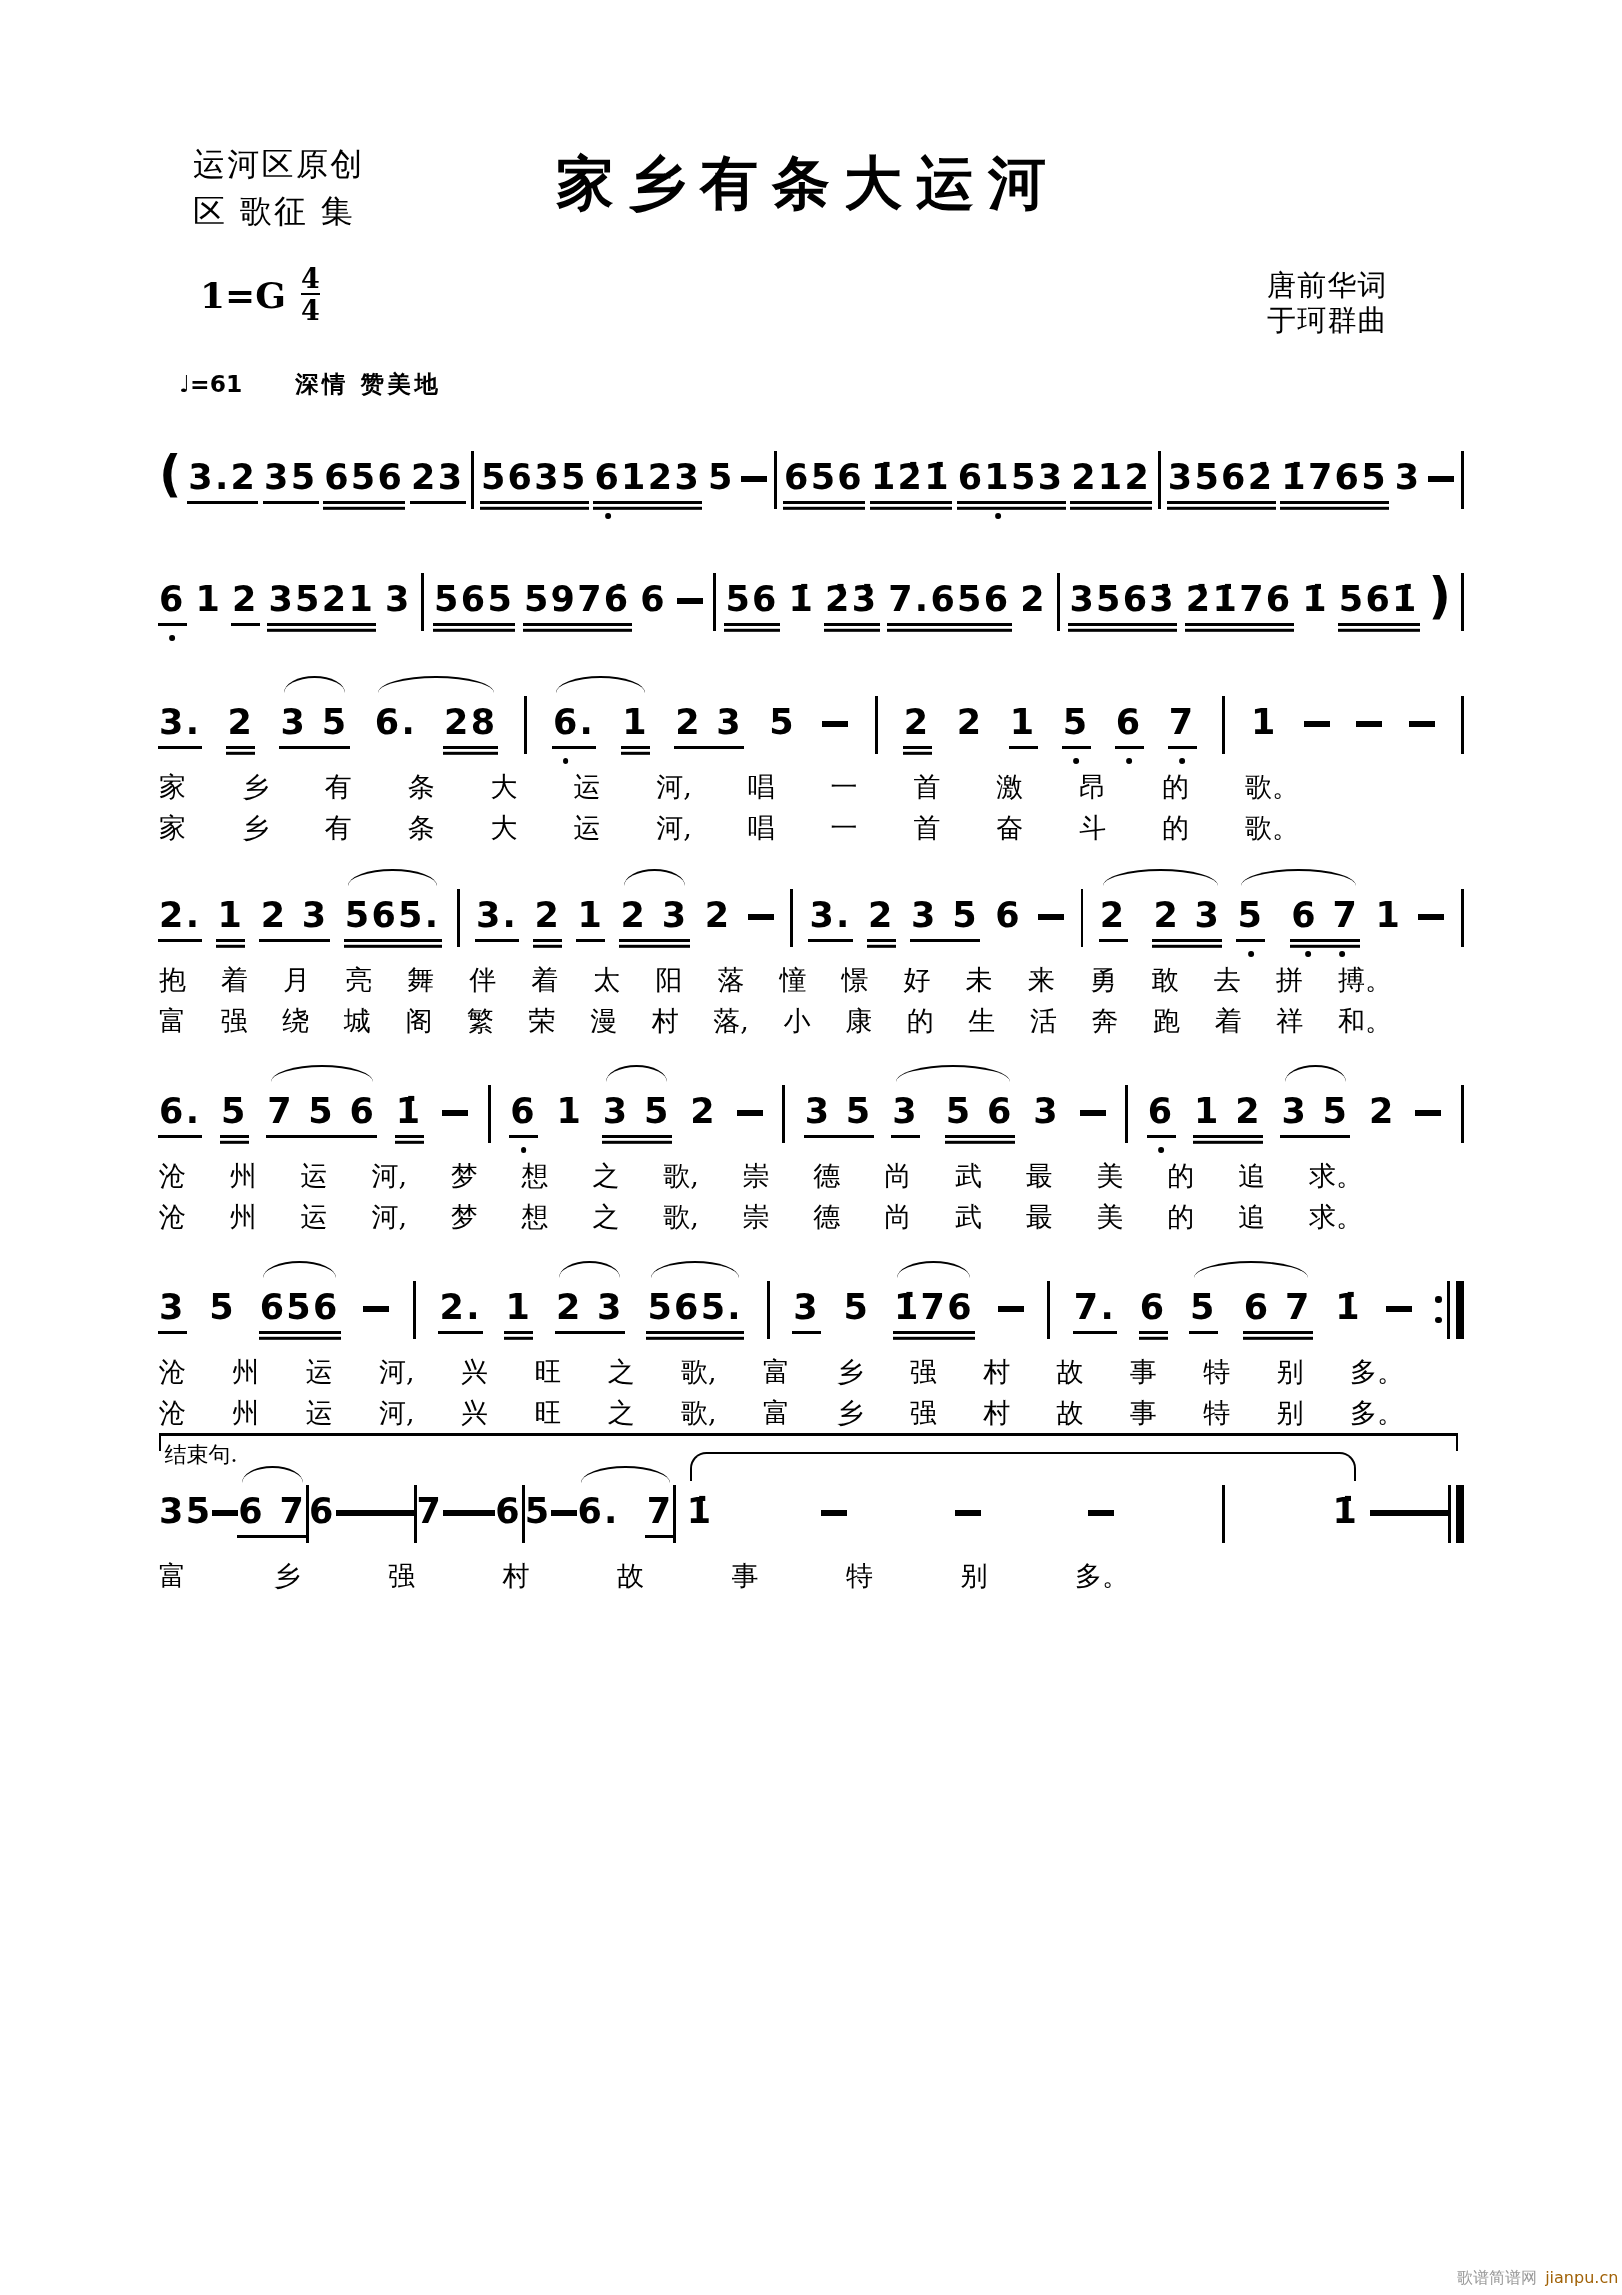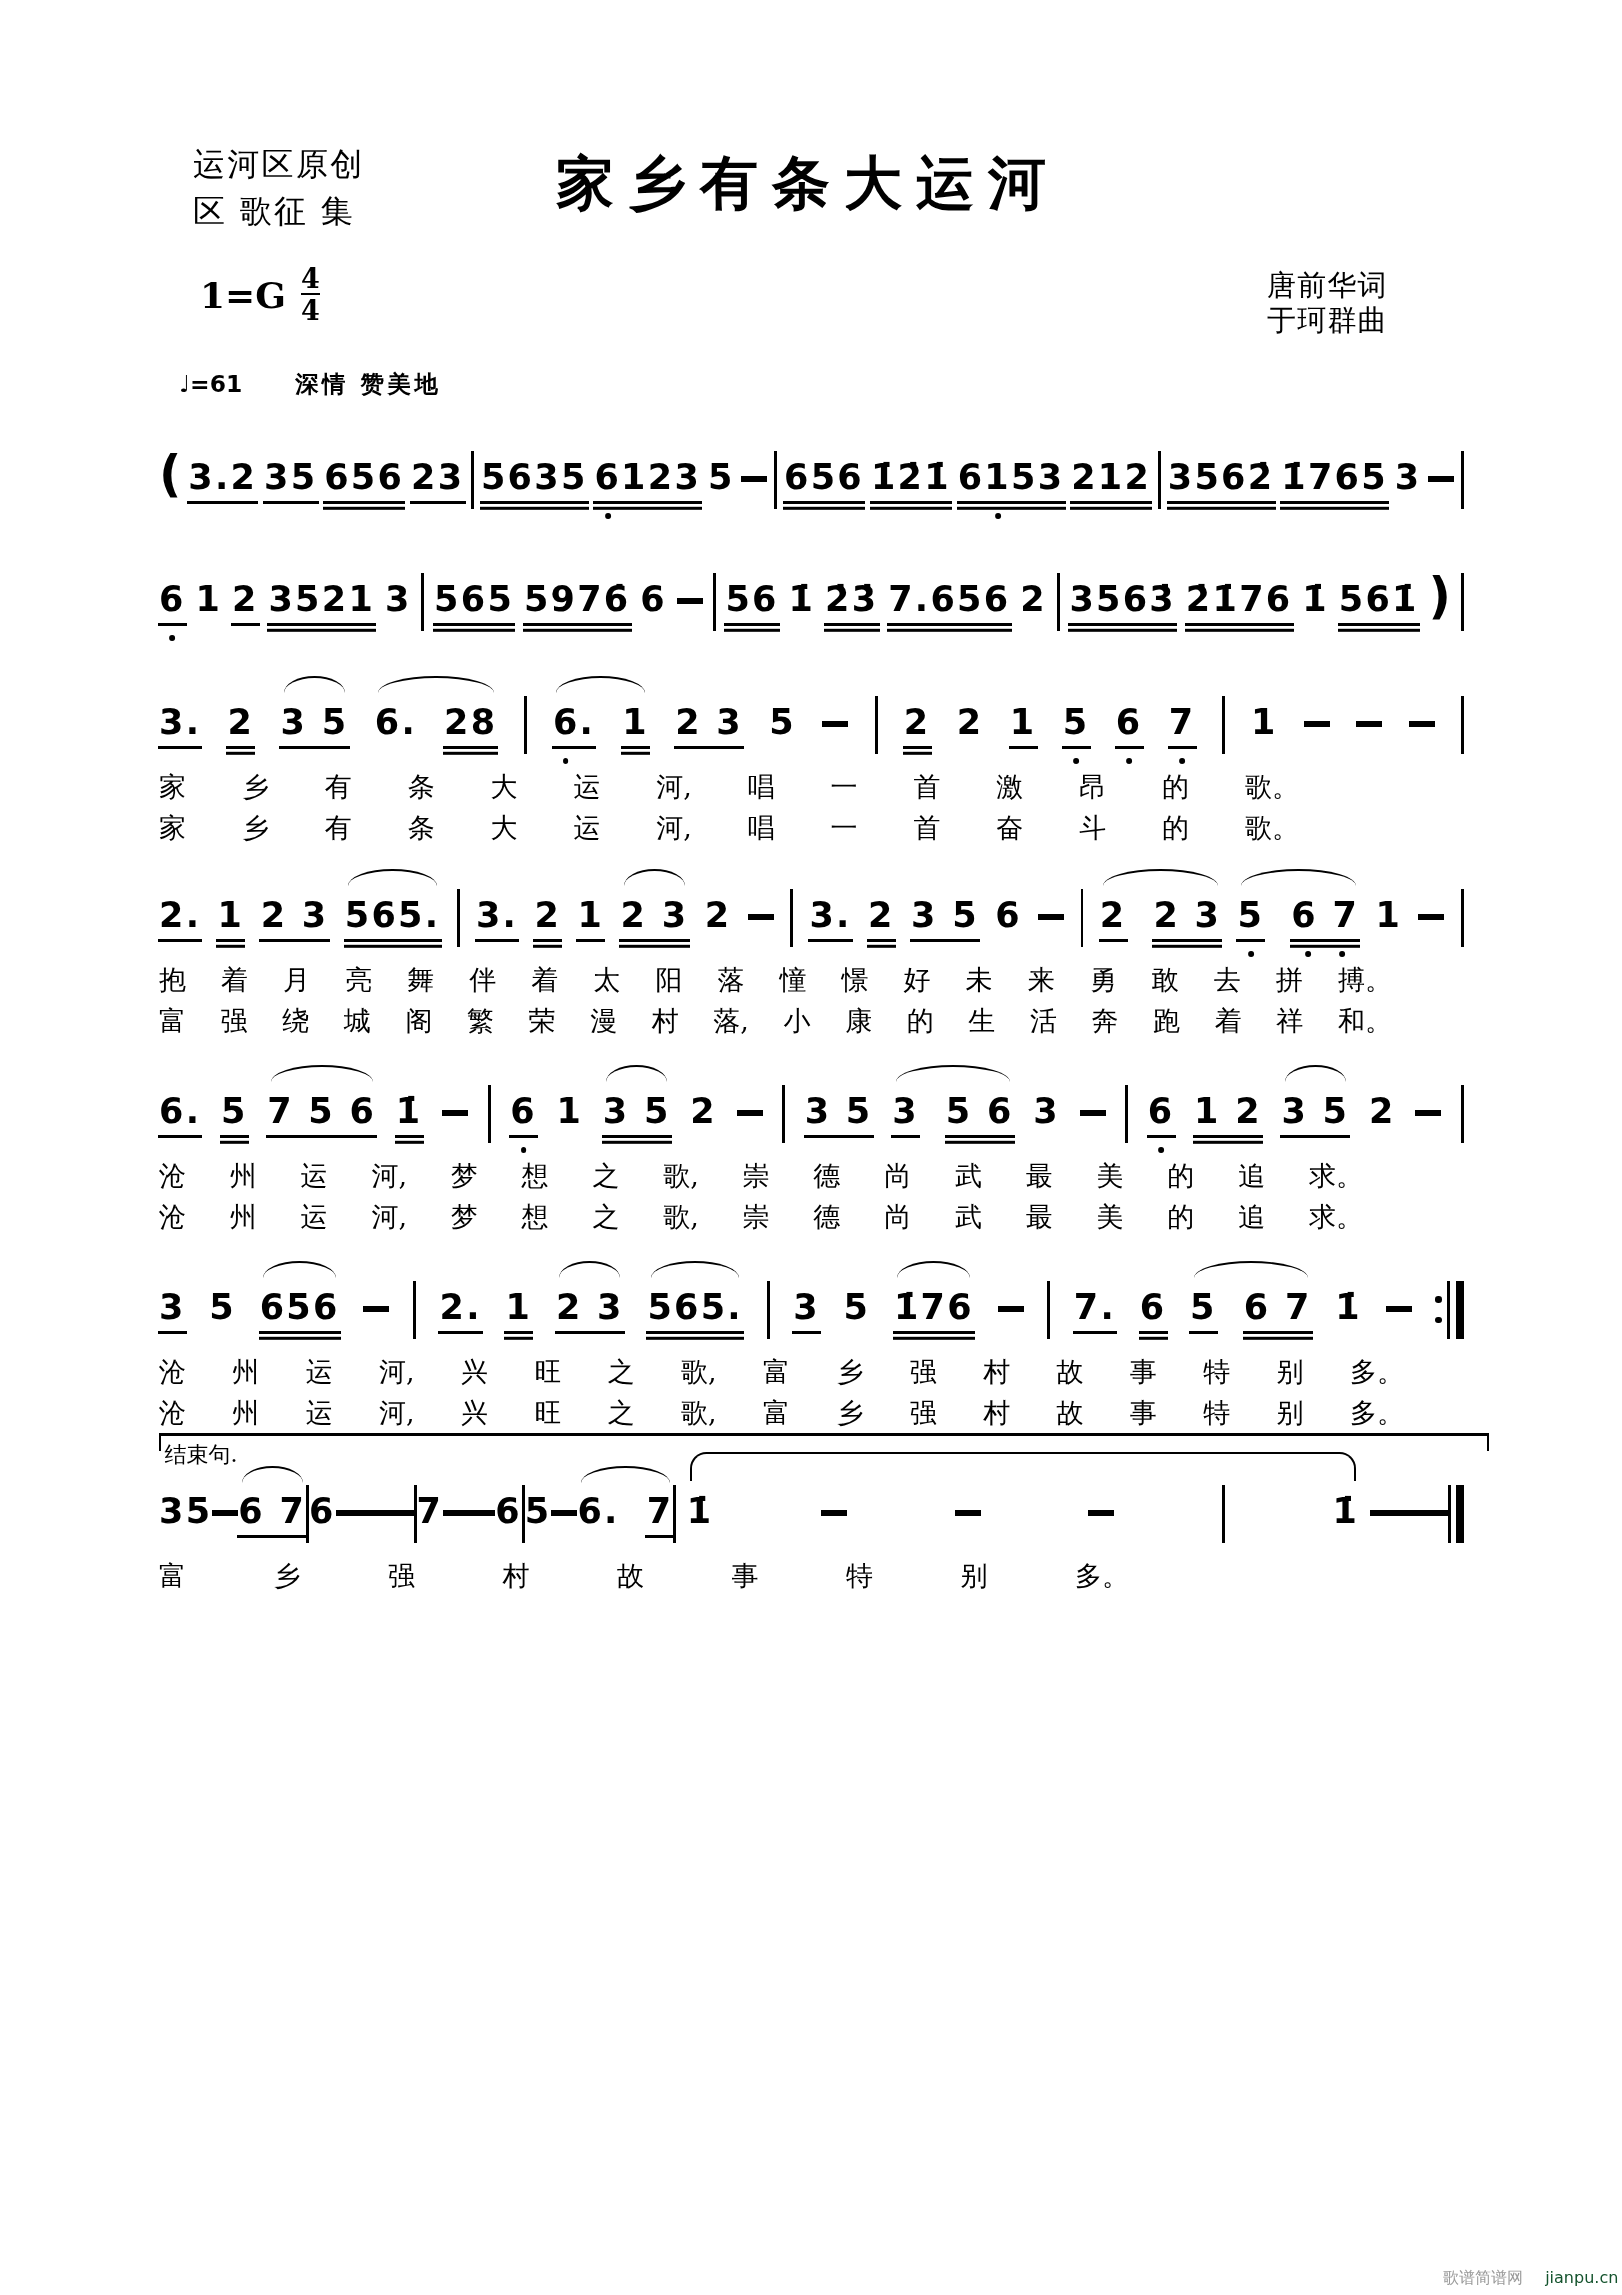--- a/index.html
+++ b/index.html
@@ -57,28 +57,28 @@
   
   .lyr{display:flex;justify-content:space-between;
        font-family:"DejaVu Serif","Liberation Serif",serif;
        font-size:27px;line-height:36px;margin-top:26px;}
   .lyr + .lyr{margin-top:4.7px;}
   .s3 .lyr{width:1140px}.s4 .lyr{width:1233px}.s5 .lyr{width:1204px}
   .s6 .lyr{width:1245px}.s7 .lyr{width:970px}
 
   
   .endbracket{position:relative;width:1295px;height:15px;margin-bottom:23.4px;
-      border-top:3.5px solid #000;border-left:2.9px solid #000;border-right:2.9px solid #000;padding-left:31px;}
+      border-top:3.5px solid #000;border-left:2.9px solid #000;border-right:2.9px solid #000;}
   .endlabel{position:absolute;left:3.5px;top:3.5px;font-size:22px;
       font-family:"DejaVu Serif","Liberation Serif",serif;}
 
   
   .watermark{position:absolute;right:4.7px;bottom:5.8px;font-size:16px;color:#9a9a9a;
       font-family:"DejaVu Sans",sans-serif;white-space:nowrap;}
-  .watermark .dom{color:#14532d;margin-left:17px;}
+  .watermark .dom{color:#a16207;margin-left:3px;}
 </style>
 </head>
 <body>
 
 <div class="sheet">
 
   <div class="corner">
     <div>运河区原创</div>
     <div>区 歌征 集</div>
   </div>

